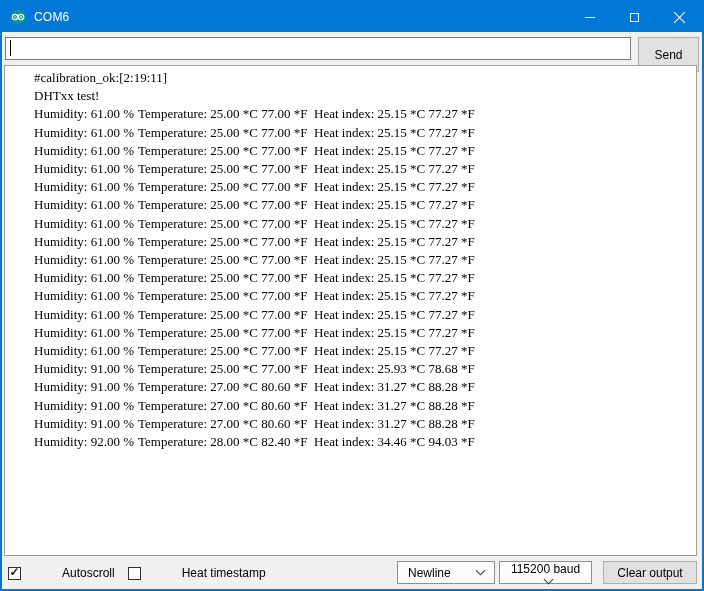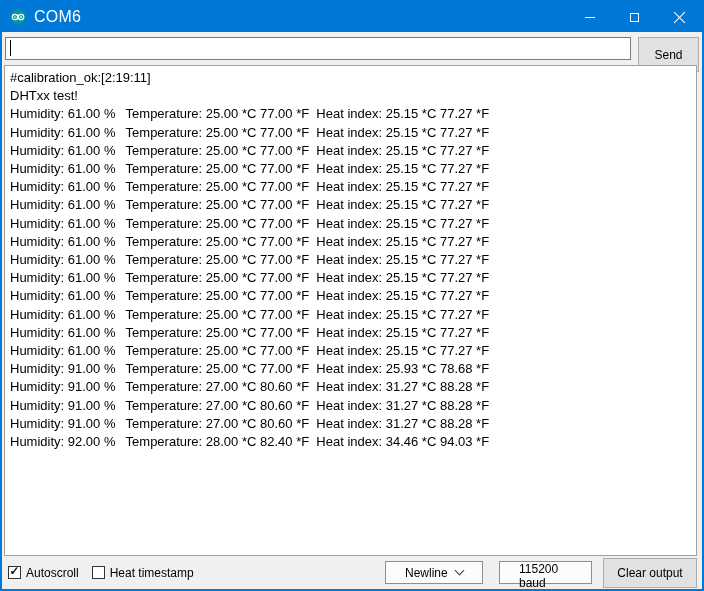--- a/index.html
+++ b/index.html
@@ -14,21 +14,21 @@
     overflow: hidden;
   }
 
   
   .titlebar {
     position: absolute; top: 0; left: 0; right: 0; height: 30px;
     background: #0078d7;
     display: flex; align-items: center;
   }
   .app-icon { margin-left: 8px; width: 16px; height: 16px; display: inline-flex; }
-  .title-text { color: #ffffff; font-size: 16px; margin-left: 8px; letter-spacing: 0.2px; }
+  .title-text { color: #ffffff; font-size: 12px; margin-left: 8px; letter-spacing: 0.2px; }
   .win-controls { margin-left: auto; display: flex; height: 100%; }
   .win-btn {
     width: 45px; height: 100%;
     display: flex; align-items: center; justify-content: center;
     cursor: default;
   }
   .glyph-min { width: 10px; height: 1px; background: #ffffff; display: block; }
   .glyph-max { width: 9px; height: 9px; border: 1px solid #ffffff; display: block; }
   .glyph-close { position: relative; width: 13px; height: 13px; display: block; }
   .glyph-close i { position: absolute; left: -1px; top: 6px; width: 15px; height: 1px; background: #ffffff; }
@@ -54,58 +54,59 @@
     font-family: "Liberation Sans", sans-serif; font-size: 12px; color: #000000;
   }
 
   
   .terminal {
     position: absolute; top: 63px; left: 2px; right: 5px; bottom: 33px;
     background: #ffffff; border: 1px solid #a0a0a0;
     overflow: hidden;
   }
   .terminal pre {
-    font-family: Liberation Sans, sans-serif;
+    font-family: Liberation Serif, serif;
     font-size: 13px; line-height: 18.2px; color: #000000;
     white-space: pre; tab-size: 8; -moz-tab-size: 8;
     padding: 3px 7px 0 5px;
+    margin-left: 24px;
   }
 
   
   .status-bar {
     position: absolute; left: 6px; right: 5px; bottom: 5px; height: 23px;
     display: flex; align-items: center;
     font-size: 12px; color: #000000;
   }
-  .check-group { display: flex; align-items: flex-start; margin-right: 13px; cursor: default; }
+  .check-group { display: flex; align-items: flex-end; margin-right: 13px; cursor: default; gap: 36px; }
   .checkbox {
     width: 13px; height: 13px; background: #ffffff; border: 1px solid #333333;
     display: inline-flex; align-items: center; justify-content: center;
     margin-right: 5px; position: relative;
   }
   .checkbox.checked::after {
     content: "✓"; font-size: 12px; font-weight: bold; color: #111111; line-height: 1;
     position: relative; top: -1px;
   }
   .right-controls { margin-left: auto; display: flex; align-items: center; }
   .dropdown {
     height: 23px; background: #fcfcfc; border: 1px solid #8f8f8f;
-    display: flex; align-items: center; padding: 0 19px;
-    font-size: 12px; margin-left: 16px; cursor: default;
+    display: flex; align-items: center; padding: 0 10px;
+    font-size: 12px; margin-left: 4px; cursor: default;
   }
   .dropdown .dd-value { flex: 1; }
   .dd-newline { width: 98px; }
   .dd-baud { width: 93px; flex-direction: column; }
   .chev {
     width: 7px; height: 7px; margin-left: 6px; margin-top: -4px;
     border-right: 1px solid #3c3c3c; border-bottom: 1px solid #3c3c3c;
     transform: rotate(45deg); flex: none;
   }
   .clear-btn {
-    width: 94px; height: 30px; margin-left: 11px;
+    width: 94px; height: 23px; margin-left: 11px;
     background: #e1e1e1; border: 1px solid #adadad;
     font-family: "Liberation Sans", sans-serif; font-size: 12px; color: #000000;
   }
 </style>
 </head>
 <body>
 
 <div class="window">
 
   <div class="titlebar">

